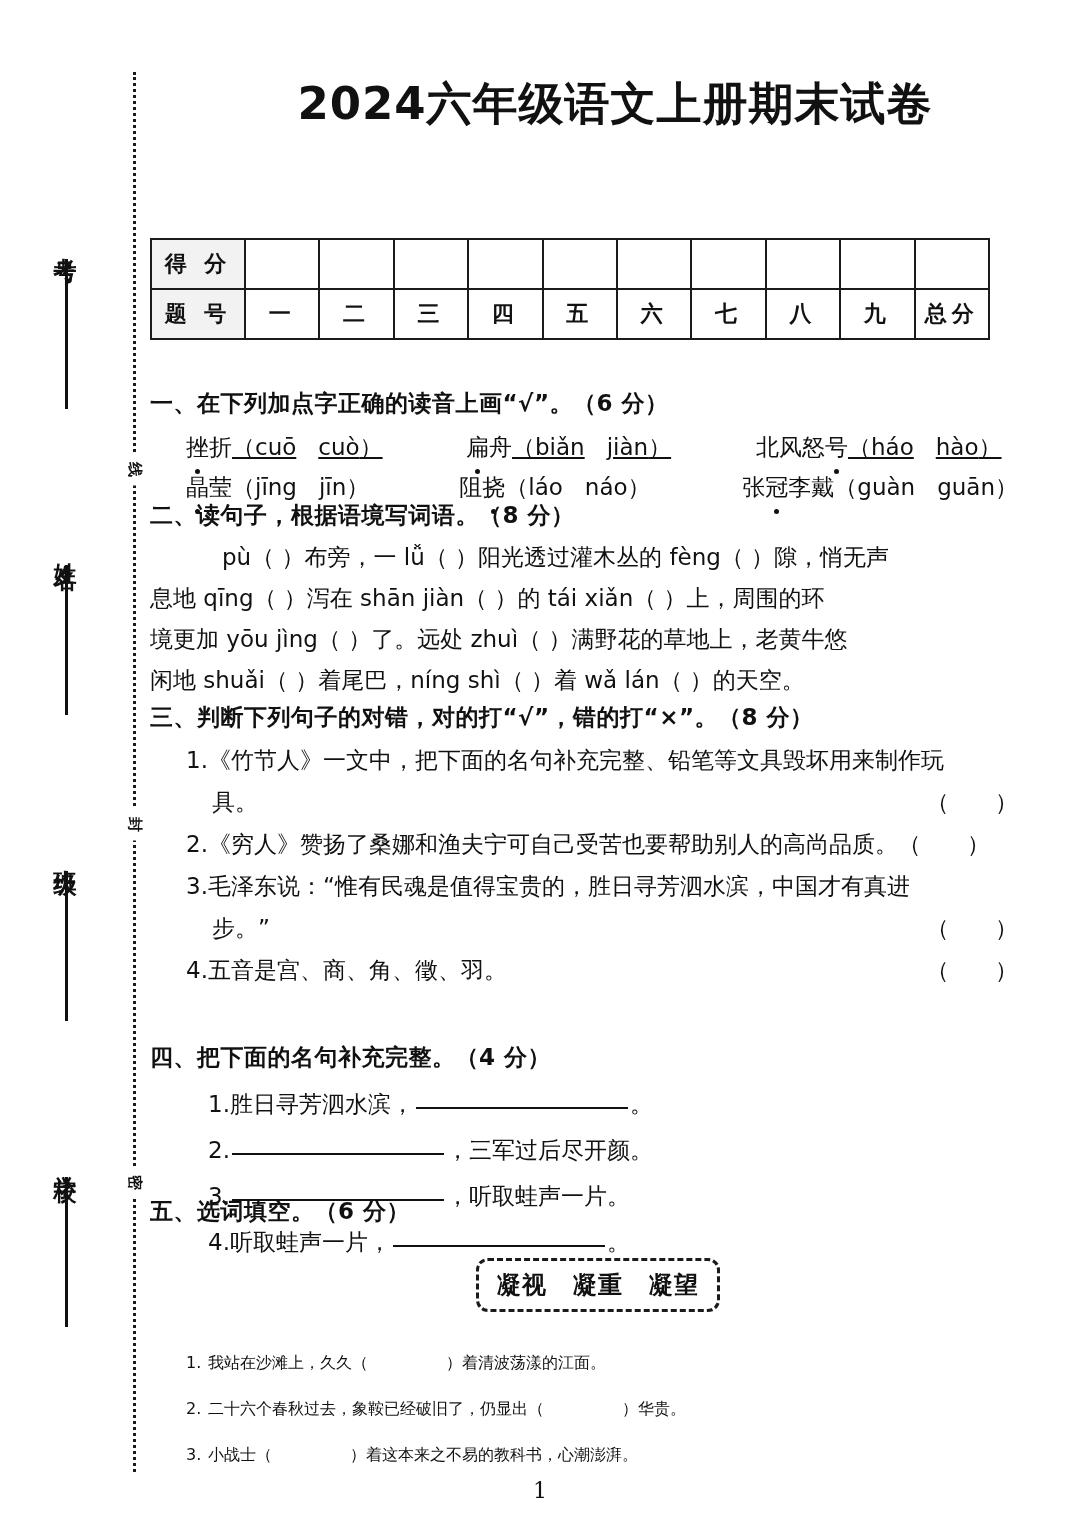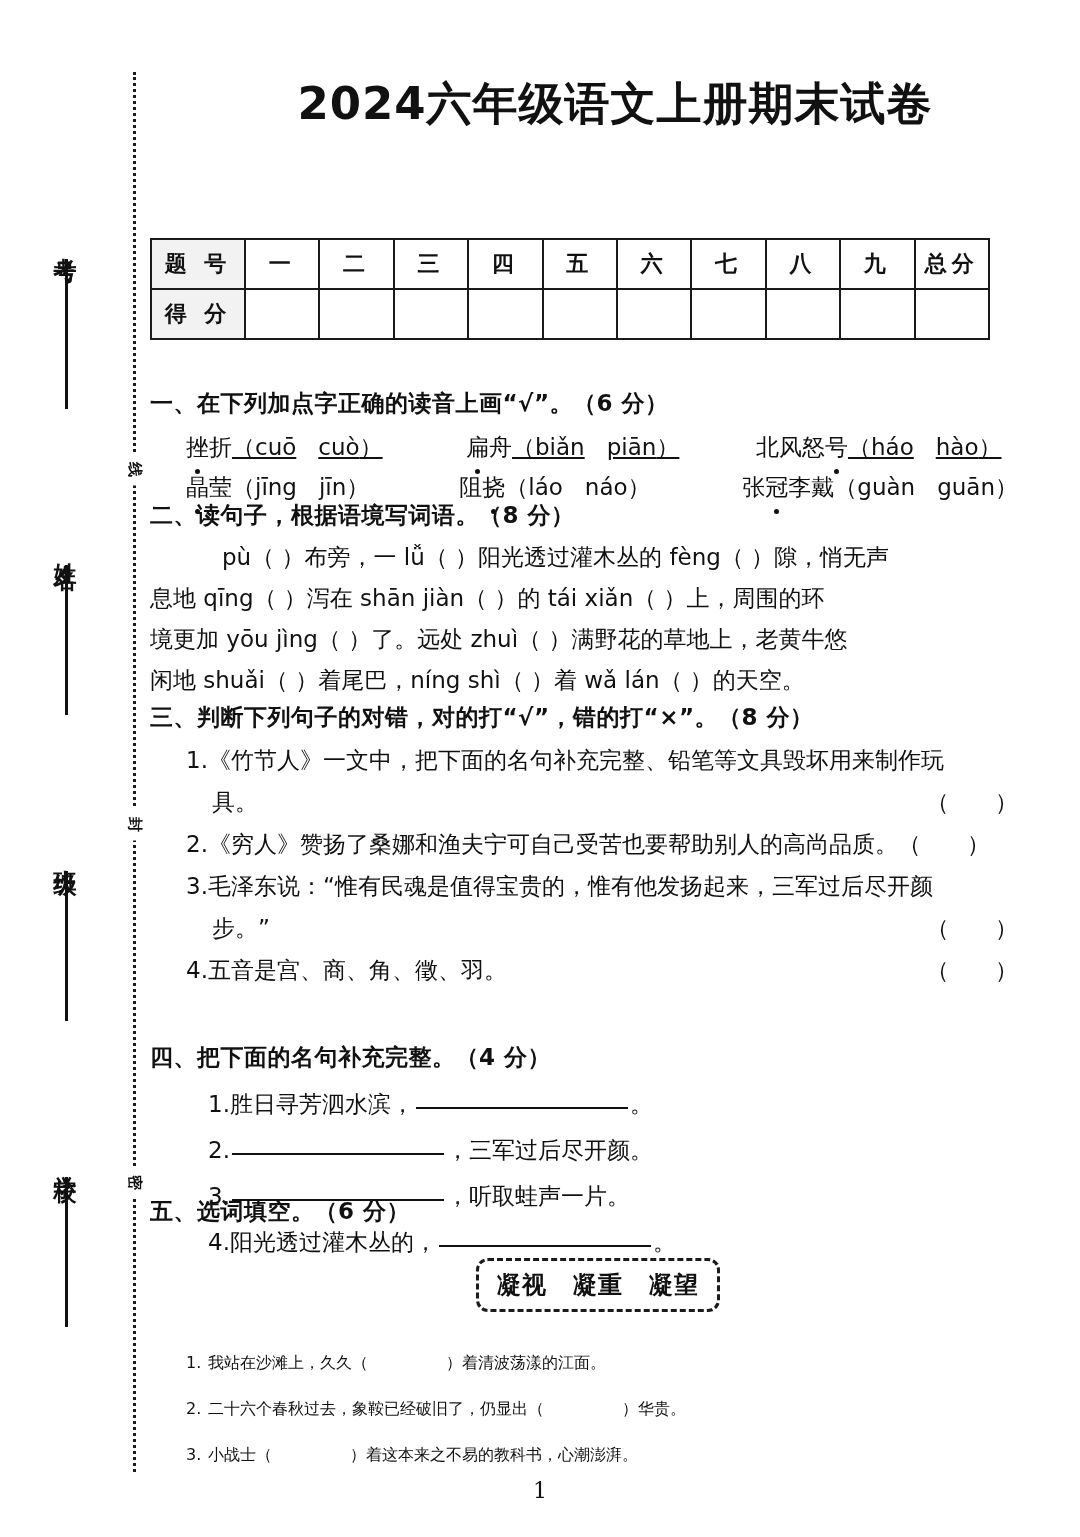--- a/index.html
+++ b/index.html
@@ -248,54 +248,54 @@
 
   <div class="seal-dotline"></div>
   <div class="seal-char" style="top:455px;">线</div>
   <div class="seal-char" style="top:810px;">封</div>
   <div class="seal-char" style="top:1168px;">密</div>
 
   <div class="title">2024六年级语文上册期末试卷</div>
 
   <table class="score-table">
     <tbody>
+      <tr>
+        <td class="rowhead">得 分</td>
+        <td class="blank"></td>
+        <td class="blank"></td>
+        <td class="blank"></td>
+        <td class="blank"></td>
+        <td class="blank"></td>
+        <td class="blank"></td>
+        <td class="blank"></td>
+        <td class="blank"></td>
+        <td class="blank"></td>
+        <td class="blank"></td>
+      </tr>
       <tr>
         <td class="rowhead">题 号</td>
         <td>一</td>
         <td>二</td>
         <td>三</td>
         <td>四</td>
         <td>五</td>
         <td>六</td>
         <td>七</td>
         <td>八</td>
         <td>九</td>
         <td>总分</td>
       </tr>
-      <tr>
-        <td class="rowhead">得 分</td>
-        <td class="blank"></td>
-        <td class="blank"></td>
-        <td class="blank"></td>
-        <td class="blank"></td>
-        <td class="blank"></td>
-        <td class="blank"></td>
-        <td class="blank"></td>
-        <td class="blank"></td>
-        <td class="blank"></td>
-        <td class="blank"></td>
-      </tr>
     </tbody>
   </table>
 
   <div class="qsection" style="top:360px;margin-top:28px;">
     <div class="qhead">一、在下列加点字正确的读音上画“√”。（6 分）</div>
     <div class="read-row" style="margin-top:8px;text-decoration:underline;">
       <div class="read-item" style="width:280px;"><span class="hz"><span style="position: relative; display: inline-block;">挫<span class="dotmark" style="left: calc(50% - 2.5px); bottom: -7px;"></span></span><span style="position: relative; display: inline-block;">折</span></span><span class="py">（<span>cuō</span><span class="sp"></span><span>cuò</span>）</span></div>
-      <div class="read-item" style="width:290px;"><span class="hz"><span style="position: relative; display: inline-block;">扁<span class="dotmark" style="left: calc(50% - 2.5px); bottom: -7px;"></span></span><span style="position: relative; display: inline-block;">舟</span></span><span class="py">（<span>biǎn</span><span class="sp"></span><span>piān</span>）</span></div>
+      <div class="read-item" style="width:290px;"><span class="hz"><span style="position: relative; display: inline-block;">扁<span class="dotmark" style="left: calc(50% - 2.5px); bottom: -7px;"></span></span><span style="position: relative; display: inline-block;">舟</span></span><span class="py">（<span>biǎn</span><span class="sp"></span><span>jiàn</span>）</span></div>
       <div class="read-item"><span class="hz"><span style="position: relative; display: inline-block;">北</span><span style="position: relative; display: inline-block;">风</span><span style="position: relative; display: inline-block;">怒</span><span style="position: relative; display: inline-block;">号<span class="dotmark" style="left: calc(50% - 2.5px); bottom: -7px;"></span></span></span><span class="py">（<span>háo</span><span class="sp"></span><span>hào</span>）</span></div>
     </div>
     <div class="read-row">
       <div class="read-item" style="width:280px;"><span class="hz"><span style="position: relative; display: inline-block;">晶<span class="dotmark" style="left: calc(50% - 2.5px); bottom: -7px;"></span></span><span style="position: relative; display: inline-block;">莹</span></span><span class="py">（<span>jīng</span><span class="sp"></span><span>jīn</span>）</span></div>
       <div class="read-item" style="width:290px;"><span class="hz"><span style="position: relative; display: inline-block;">阻</span><span style="position: relative; display: inline-block;">挠<span class="dotmark" style="left: calc(50% - 2.5px); bottom: -7px;"></span></span></span><span class="py">（<span>láo</span><span class="sp"></span><span>náo</span>）</span></div>
       <div class="read-item"><span class="hz"><span style="position: relative; display: inline-block;">张</span><span style="position: relative; display: inline-block;">冠<span class="dotmark" style="left: calc(50% - 2.5px); bottom: -7px;"></span></span><span style="position: relative; display: inline-block;">李</span><span style="position: relative; display: inline-block;">戴</span></span><span class="py">（<span>guàn</span><span class="sp"></span><span>guān</span>）</span></div>
     </div>
   </div>
 
   <div class="qsection" style="top:500px;">
@@ -313,21 +313,21 @@
       <span class="judge-text"><span class="num">1.</span><span>《竹节人》一文中，把下面的名句补充完整、铅笔等文具毁坏用来制作玩</span></span>
       <span class="judge-text judge-indent"><span>具。</span></span>
       <span class="paren-right" style="bottom:0;">（　　）</span>
     </div>
 
     <div class="judge-row">
       <span class="judge-text"><span class="num">2.</span><span>《穷人》赞扬了桑娜和渔夫宁可自己受苦也要帮助别人的高尚品质。</span><span class="paren-right" style="position:static;">（　　）</span></span>
     </div>
 
     <div class="judge-row">
-      <span class="judge-text"><span class="num">3.</span><span>毛泽东说：“惟有民魂是值得宝贵的，惟有他发扬起来，三军过后尽开颜</span></span>
+      <span class="judge-text"><span class="num">3.</span><span>毛泽东说：“惟有民魂是值得宝贵的，胜日寻芳泗水滨，中国才有真进</span></span>
       <span class="judge-text judge-indent"><span>步。”</span></span>
       <span class="paren-right" style="bottom:0;">（　　）</span>
     </div>
 
     <div class="judge-row">
       <span class="judge-text"><span class="num">4.</span><span>五音是宫、商、角、徵、羽。</span></span>
       <span class="paren-right" style="bottom:0;">（　　）</span>
     </div>
   </div>
 
@@ -337,21 +337,21 @@
     <div class="fill-row" style="margin-top:8px;">
       <span class="num">1.</span><span>胜日寻芳泗水滨，</span><span class="fillline"></span><span>。</span>
     </div>
     <div class="fill-row">
       <span class="num">2.</span><span></span><span class="fillline"></span><span>，三军过后尽开颜。</span>
     </div>
     <div class="fill-row">
       <span class="num">3.</span><span></span><span class="fillline"></span><span>，听取蛙声一片。</span>
     </div>
     <div class="fill-row">
-      <span class="num">4.</span><span>阳光透过灌木丛的，</span><span class="fillline"></span><span>。</span>
+      <span class="num">4.</span><span>听取蛙声一片，</span><span class="fillline"></span><span>。</span>
     </div>
   </div>
 
   <div class="qsection" style="top:1196px;">
     <div class="qhead">五、选词填空。（6 分）</div>
   </div>
 
   <div class="wordbank">
     <span>凝视</span><span class="sp"></span><span>凝重</span><span class="sp"></span><span>凝望</span>
   </div>

